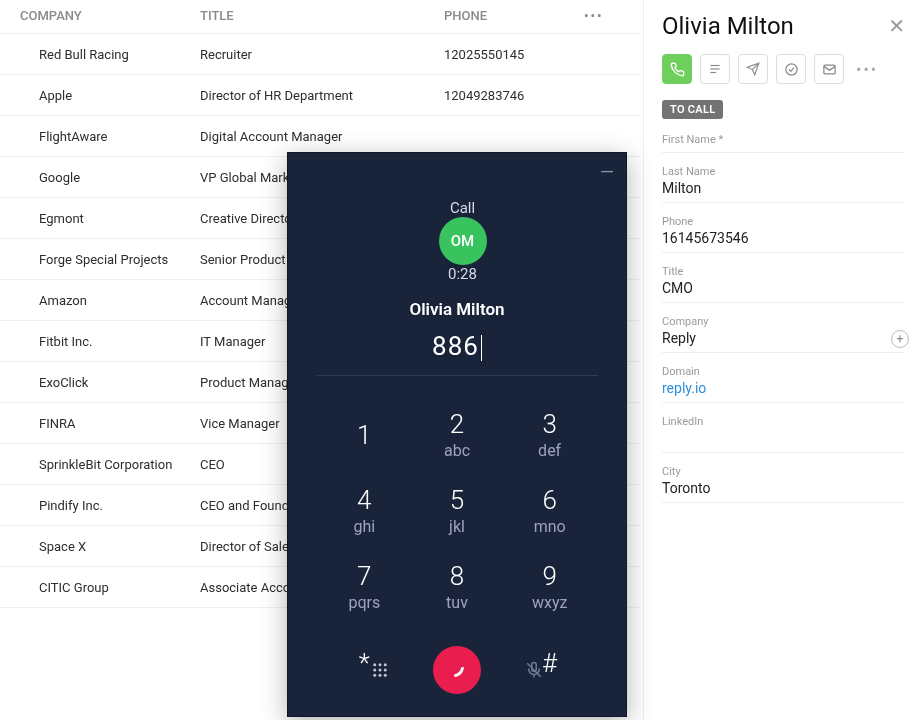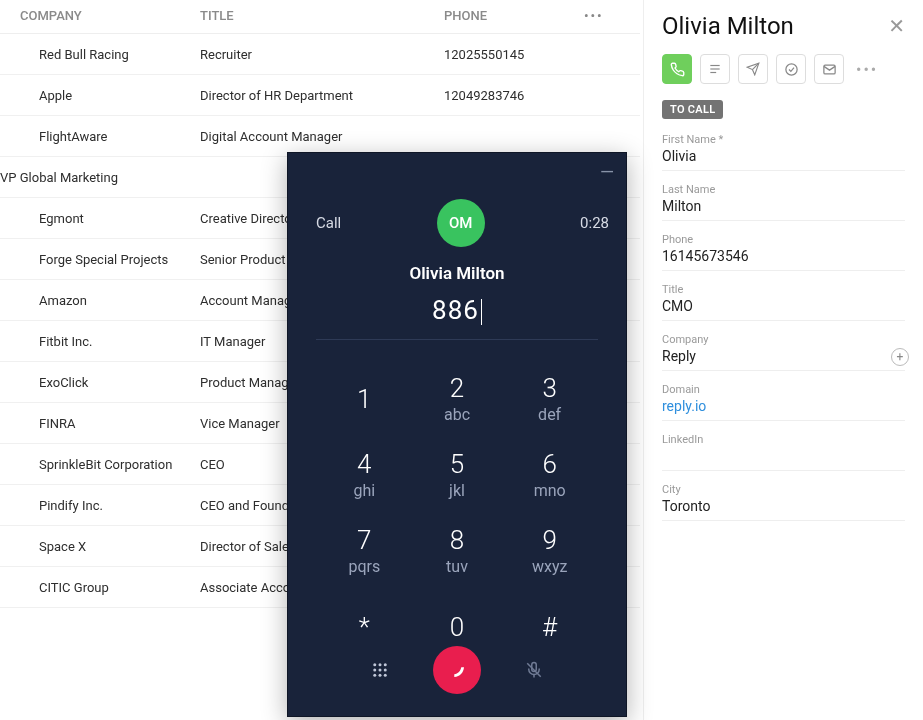--- a/index.html
+++ b/index.html
@@ -30,21 +30,21 @@
   .status-pill { display: inline-block; background: #737373; color: #fff; font-size: 11px; font-weight: 600; padding: 3px 8px; border-radius: 3px; margin-bottom: 14px; letter-spacing: .3px; }
   .field { margin-bottom: 12px; border-bottom: 1px solid #eee; padding-bottom: 4px; position: relative; }
   .field-label { font-size: 11px; color: #9a9a9a; margin-bottom: 2px; display: block; }
   .field-value { font-size: 14px; color: #222; min-height: 18px; }
   .field-value.link { color: #2f8fdd; }
   .add-company { position: absolute; right: -4px; bottom: 4px; width: 18px; height: 18px; border: 1px solid #bbb; border-radius: 50%; font-size: 12px; color: #888; display:flex; align-items:center; justify-content:center; cursor:pointer; background:#fff; }
 
   
   .dialer { position: absolute; left: 287px; top: 152px; width: 340px; height: 565px; background: #19233a; color: #fff; border: 1px solid #0f1626; box-shadow: 0 6px 24px rgba(0,0,0,.3); }
   .dialer-min { position:absolute; top:8px; right:12px; color:#8893a8; font-size:18px; cursor:pointer; }
-  .dialer-top { display:flex; align-items:center; justify-content:space-between; padding: 46px 17px 0 28px; }
+  .dialer-top { display:flex; align-items:center; justify-content:space-between; padding: 46px 17px 0 28px; flex-direction: column; }
   .dialer-call-label { font-size:15px; color:#d7dbe5; }
   .dialer-timer { font-size:15px; color:#d7dbe5; }
   .avatar { width: 48px; height: 48px; border-radius: 50%; background:#39c35f; color:#fff; display:flex; align-items:center; justify-content:center; font-size:15px; font-weight:500; }
   .dialer-name { text-align:center; font-size:17px; font-weight:600; margin-top:16px; }
   .dialer-number { text-align:right; font-size:26px; font-weight:400; margin-top:12px; letter-spacing:1px; position:relative; display:inline-block; }
   .dialer-number::after { content:""; display:inline-block; width:1px; height:26px; background:#fff; margin-left:2px; vertical-align:middle; animation: blink 1s step-end infinite; }
   @keyframes blink { 50% { opacity: 0; } }
   .dialer-number-wrap { text-align:center; border-bottom:1px solid #2e3a56; margin: 0 28px 16px 28px; padding-bottom:14px; }
   .pad { display:grid; grid-template-columns: repeat(3, 1fr); gap: 6px 0; padding: 8px 30px 0 30px; }
   .key { height: 70px; display:flex; flex-direction:column; align-items:center; justify-content:center; cursor:pointer; border-radius:8px; }
@@ -79,20 +79,21 @@
         <div class="td col-phone">12049283746</div>
         <div class="td col-more"></div>
       </div>
       <div class="trow">
         <div class="td col-company">FlightAware</div>
         <div class="td col-title">Digital Account Manager</div>
         <div class="td col-phone"></div>
         <div class="td col-more"></div>
       </div>
       <div class="trow">
+        <div class="td col-company">Google</div>
         <div class="td col-title">VP Global Marketing</div>
         <div class="td col-phone"></div>
         <div class="td col-more"></div>
       </div>
       <div class="trow">
         <div class="td col-company">Egmont</div>
         <div class="td col-title">Creative Director</div>
         <div class="td col-phone"></div>
         <div class="td col-more"></div>
       </div>
@@ -188,21 +189,20 @@
           <rect x="3" y="5" width="18" height="14" rx="2"></rect>
           <path d="m3 7 9 6 9-6"></path>
         </svg>
     </div>
     <div class="action-dots">•••</div>
   </div>
   <div class="status-pill">TO CALL</div>
 
   <div class="field">
     <span class="field-label">First Name *</span>
-    <div class="field-value">Olivia</div>
   </div>
   <div class="field">
     <span class="field-label">Last Name</span>
     <div class="field-value">Milton</div>
   </div>
   <div class="field">
     <span class="field-label">Phone</span>
     <div class="field-value">16145673546</div>
   </div>
   <div class="field">

